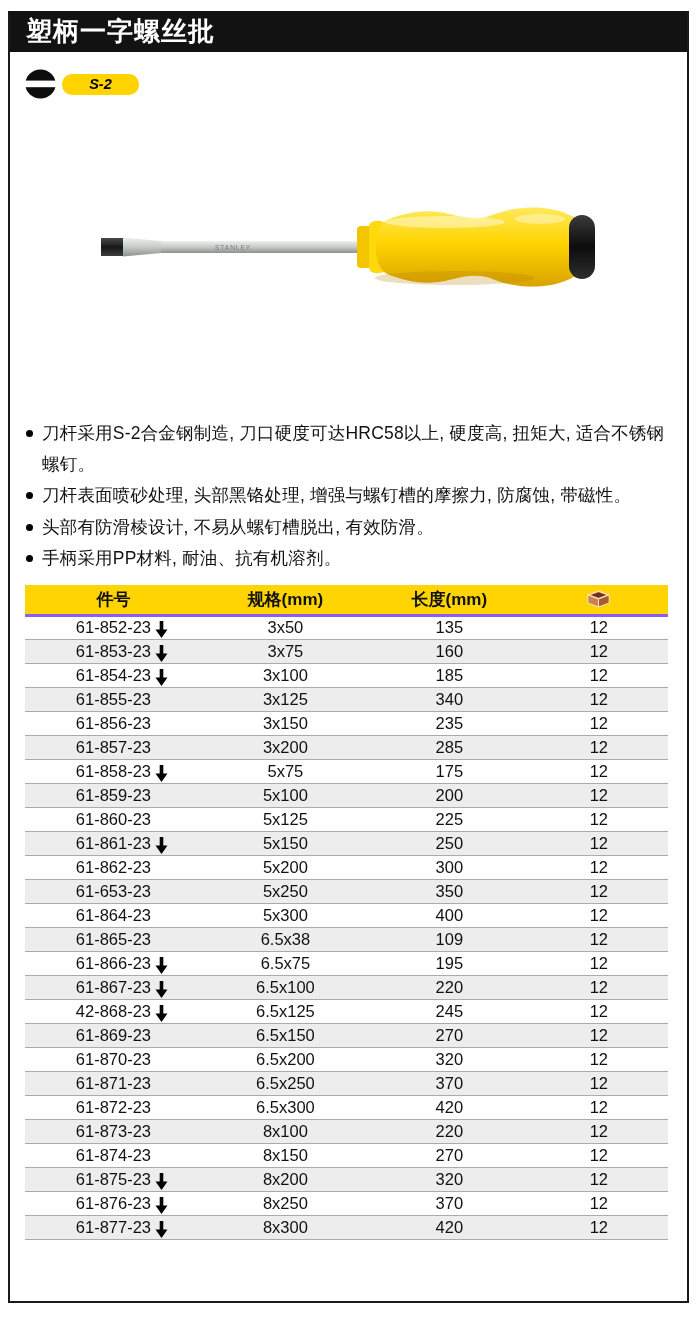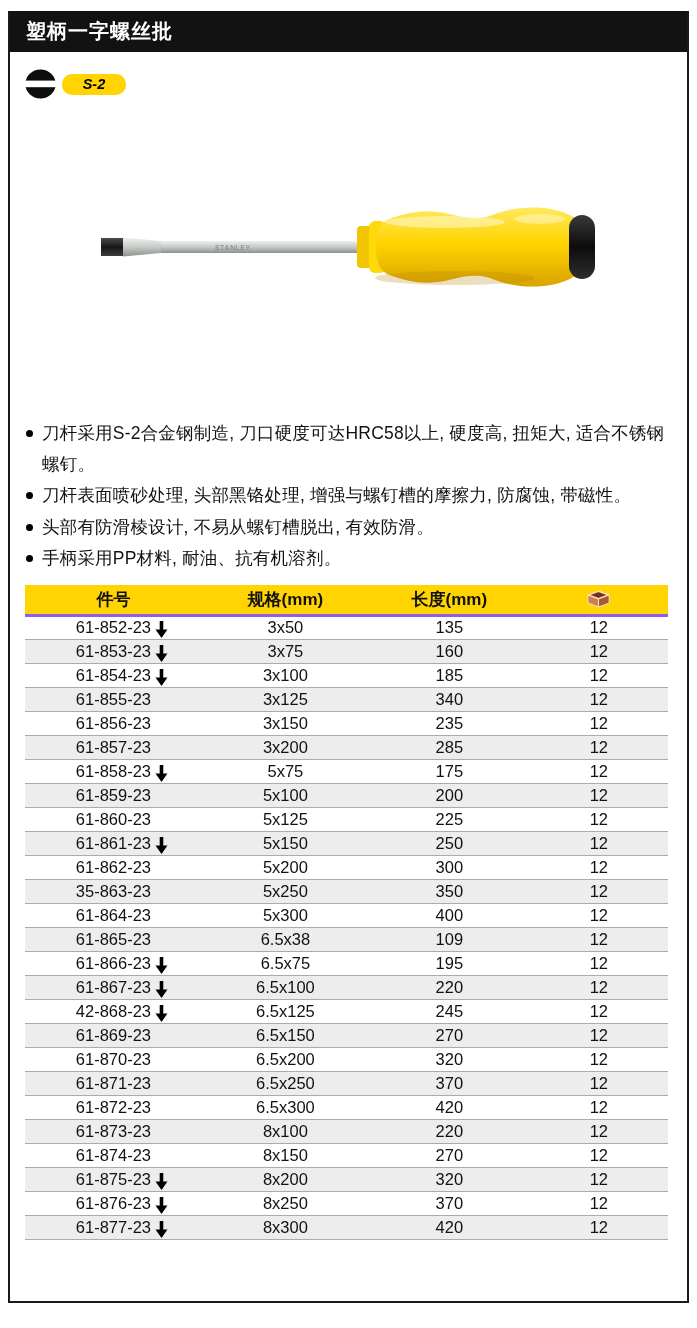--- a/index.html
+++ b/index.html
@@ -11,29 +11,29 @@
   }
   .frame {
     position:absolute; left:8px; top:11px;
     width:681px; height:1292px;
     border:2px solid #1a1a1a; border-top:none;
     background:#fff;
   }
   .titlebar {
     height:41px; background:var(--bar-black,#121212);
     color:#fff; display:flex; align-items:center;
-    padding-left:16px; font-size:20px; font-weight:bold; letter-spacing:1px;
+    padding-left:16px; font-size:26px; font-weight:bold; letter-spacing:1px;
   }
   .badges {
     position:absolute; left:15px; top:58px;
     display:flex; align-items:center;
   }
   .slot-icon svg { display:block; }
   .badge {
-    margin-left:6px; width:64px; height:21px;
+    margin-left:6px; width:77px; height:21px;
     background:var(--accent,#FFD400); border-radius:10px;
     display:flex; align-items:center; justify-content:center;
     font-weight:bold; font-style:italic; font-size:14.5px; color:#000;
   }
   .product { position:absolute; left:85px; top:189px; width:505px; height:95px; }
   .features {
     position:absolute; left:15px; top:407px; width:650px;
     list-style:none;
   }
   .features li {
@@ -308,21 +308,21 @@
       </span>
     </td>
     <td class="spec">5x200</td>
     <td class="len">300</td>
     <td class="qty">12</td>
   </tr>
 
   <tr>
     <td>
       <span class="pn-line">
-        <span class="pn">35-863-23</span>
+        <span class="pn">61-653-23</span>
       </span>
     </td>
     <td class="spec">5x250</td>
     <td class="len">350</td>
     <td class="qty">12</td>
   </tr>
 
   <tr>
     <td>
       <span class="pn-line">

